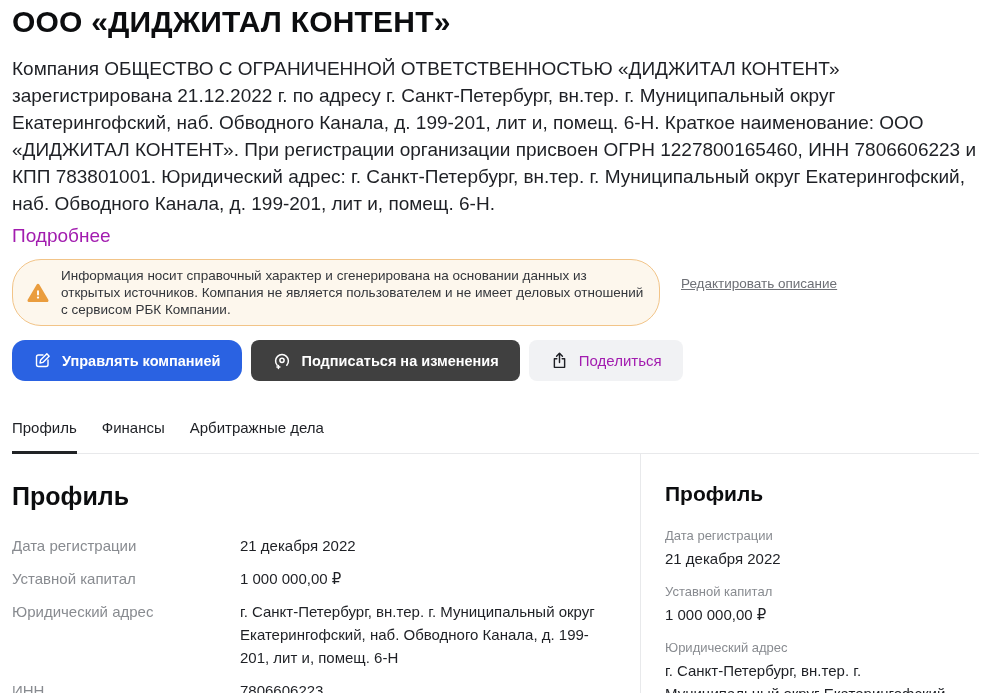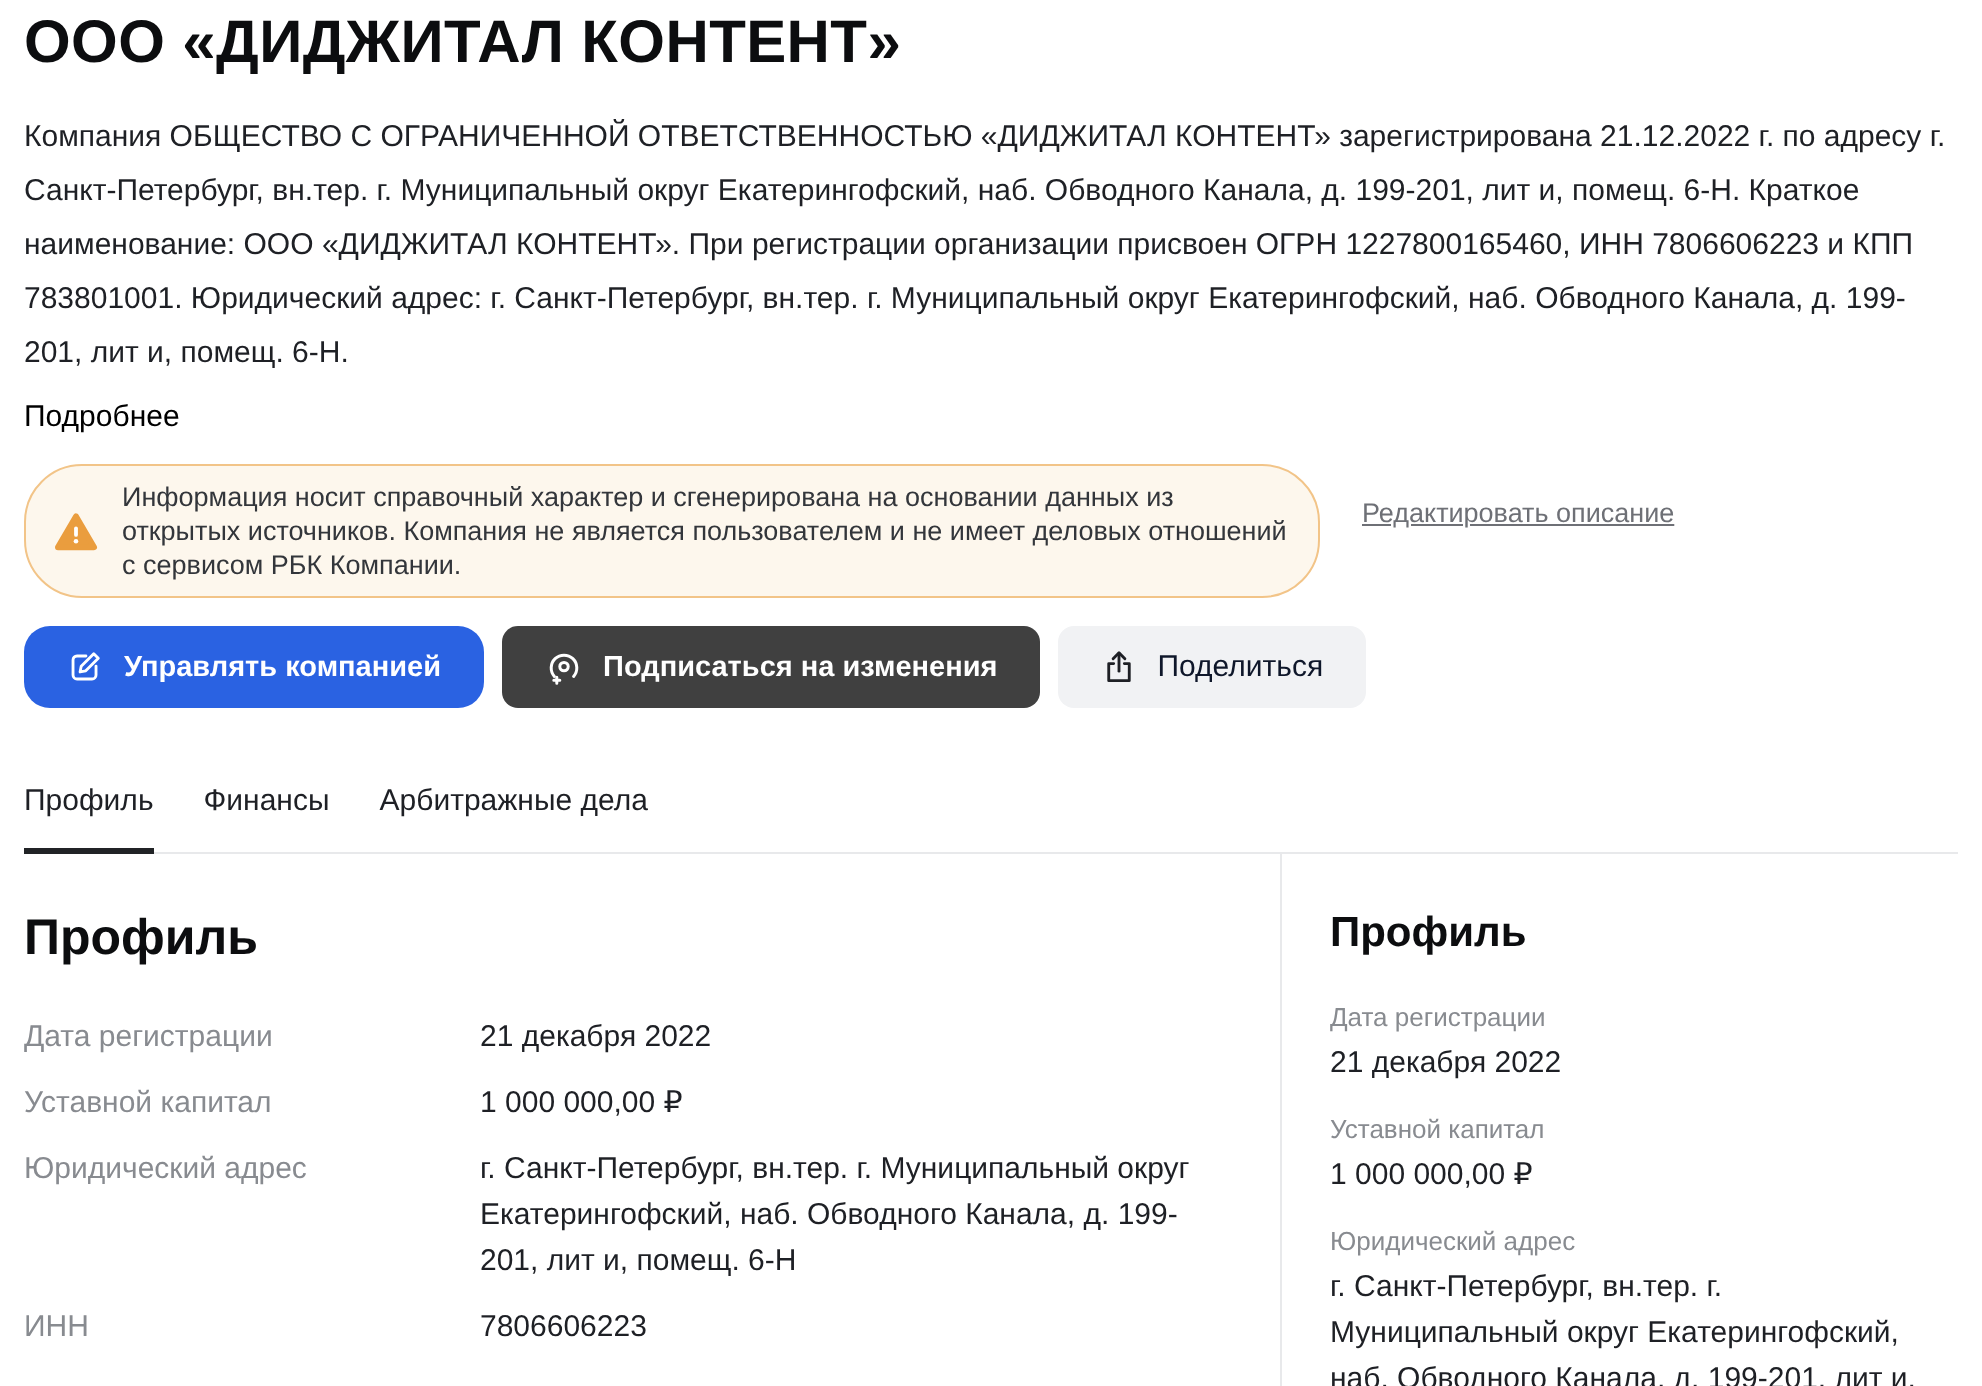--- a/index.html
+++ b/index.html
@@ -16,30 +16,30 @@
     margin-top: 2px;
     font-size: 30px;
     line-height: 40px;
     font-weight: 800;
     letter-spacing: 0.2px;
     color: #0c0d0f;
   }
   .company-description {
     margin-top: 13px;
     max-width: 968px;
-    font-size: 15px;
+    font-size: 19px;
     line-height: 27px;
     color: #1e2025;
   }
   .more-link {
     display: inline-block;
     margin-top: 9px;
-    font-size: 15px;
+    font-size: 19px;
     line-height: 20px;
-    color: #000000;
+    color: #a21caf;
     cursor: pointer;
   }
 
   
   .notice-row {
     margin-top: 13px;
     display: flex;
     align-items: flex-start;
   }
   .notice-box {
@@ -84,21 +84,21 @@
     gap: 10px;
     padding: 0 21px;
     font-family: inherit;
     font-size: 14.5px;
     font-weight: 700;
     cursor: pointer;
   }
   .btn svg { display: block; }
   .btn-manage { background: #2a62e2; color: #ffffff; border-radius: 13px; }
   .btn-subscribe { background: #404040; color: #ffffff; }
-  .btn-share { background: #f1f2f4; color: #0f172a; font-weight: 500; font-size: 15px; }
+  .btn-share { background: #f1f2f4; color: #a21caf; font-weight: 500; font-size: 15px; }
 
   
   .tabs {
     margin-top: 37px;
     display: flex;
     gap: 25px;
     border-bottom: 1px solid #e8e9eb;
     padding: 0;
   }
   .tab {

